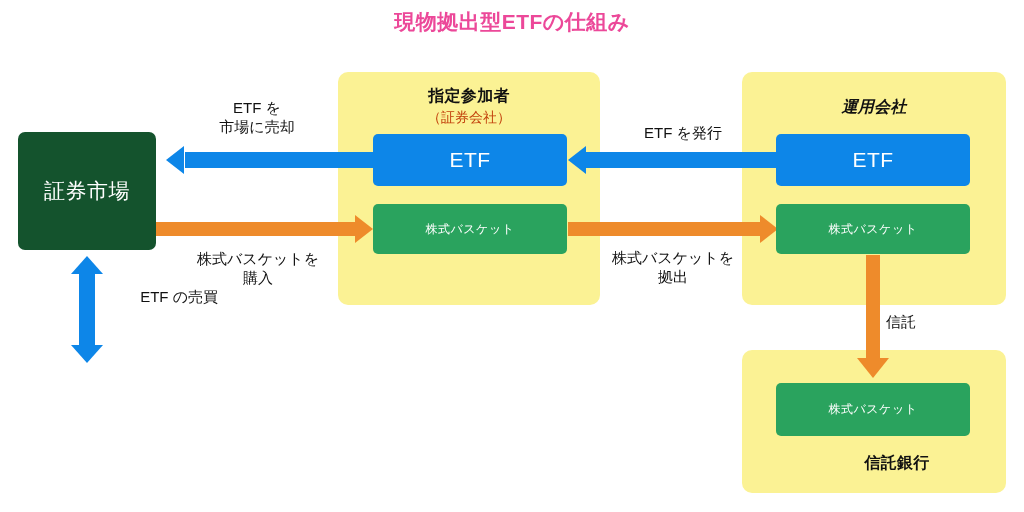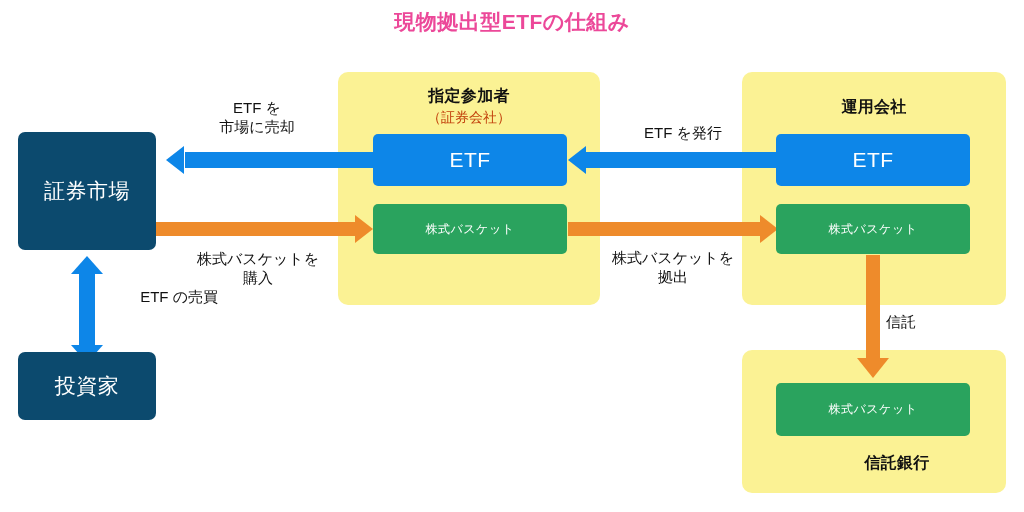--- a/index.html
+++ b/index.html
@@ -57,21 +57,21 @@
   .node {
     position: absolute;
     display: flex;
     align-items: center;
     justify-content: center;
     border-radius: 5px;
     color: #ffffff;
     font-weight: normal;
     letter-spacing: 0.5px;
   }
-  .node.navy  { background: #0c4a6e; font-size: 21px; border-radius: 7px; }
+  .node.navy  { background: #14532d; font-size: 21px; border-radius: 7px; }
   .node.blue  { background: #0d86e8; font-size: 21px; }
   .node.green { background: #2aa35e; font-size: 12px; }
 
   
   .edge-label {
     position: absolute;
     font-size: 15px;
     font-weight: normal;
     color: #111111;
     line-height: 1.25;
@@ -120,21 +120,21 @@
 <div id="canvas">
 
   <div class="title">現物拠出型ETFの仕組み</div>
 
   <div class="panel" style="left:338px; top:72px; width:262px; height:233px;">
     <div class="panel-title" style="top:14px;">指定参加者</div>
     <div class="panel-subtitle" style="top:37px;">（証券会社）</div>
   </div>
 
   <div class="panel" style="left:742px; top:72px; width:264px; height:233px;">
-    <div class="panel-title" style="top:25px;">運用会社</div>
+    <div class="panel-title" style="top:25px;font-style:italic;">運用会社</div>
   </div>
 
   <div class="panel" style="left:742px; top:350px; width:264px; height:143px;">
     <div class="panel-title" style="top:103px;padding-left:23px;">信託銀行</div>
   </div>
 
   <div class="bar blue" style="left:586px; top:152px; width:190px; height:16px;"></div>
   <div class="tri left blue" style="left:568px; top:146px;"></div>
   <div class="edge-label" style="left:608px; top:124px; width:150px;">ETF を発行</div>
 
@@ -157,21 +157,20 @@
   <div class="tri down orange" style="left:857px; top:358px;"></div>
   <div class="edge-label" style="left:886px; top:313px; width:60px; text-align:left;">信託</div>
 
   <div class="bar blue" style="left:79px; top:272px; width:16px; height:75px;"></div>
   <div class="tri up blue" style="left:71px; top:256px;"></div>
   <div class="tri down blue" style="left:71px; top:345px;"></div>
   <div class="edge-label" style="left:98px; top:288px; width:120px; text-align:right;">ETF の売買</div>
 
   <div class="node navy" style="left:18px; top:132px; width:138px; height:118px;">証券市場</div>
 
-  <div class="node navy" style="left:18px; top:352px; width:138px; height:68px;">投資家</div>
 
   <div class="node blue" style="left:373px; top:134px; width:194px; height:52px;">ETF</div>
 
   <div class="node green" style="left:373px; top:204px; width:194px; height:50px;">株式バスケット</div>
 
   <div class="node blue" style="left:776px; top:134px; width:194px; height:52px;">ETF</div>
 
   <div class="node green" style="left:776px; top:204px; width:194px; height:50px;">株式バスケット</div>
 
   <div class="node green" style="left:776px; top:383px; width:194px; height:53px;">株式バスケット</div>

